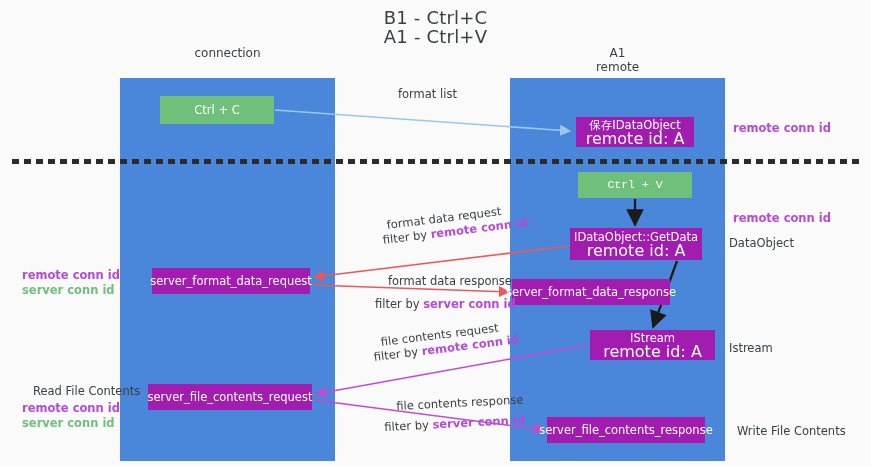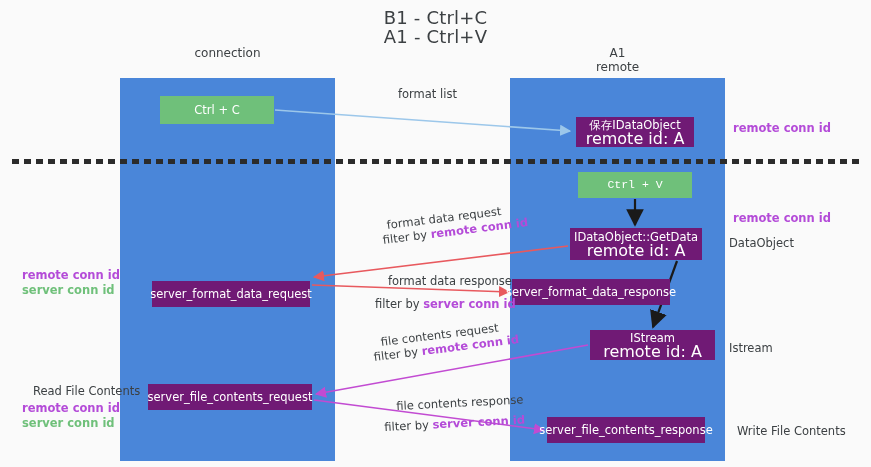--- a/index.html
+++ b/index.html
@@ -59,28 +59,28 @@
     flex-direction: column;
     align-items: center;
     justify-content: center;
     color: #ffffff;
     font-size: 11.5px;
     line-height: 14px;
     text-align: center;
     padding: 2px 4px;
   }
   .node.green  { background: #6fc07a; }
-  .node.orange { background: #701a75; }
+  .node.orange { background: #a21caf; }
   .node .l2 { font-size: 16px; }
 
   #n-ctrlc   { left: 160px; top: 96px;  width: 114px; height: 28px; }
   #n-saveido { left: 576px; top: 117px; width: 118px; height: 30px; }
   #n-ctrlv   { left: 578px; top: 172px; width: 114px; height: 26px; font-family: Liberation Mono, monospace; }
   #n-getdata { left: 570px; top: 228px; width: 132px; height: 32px; }
-  #n-sfreq   { left: 152px; top: 268px; width: 158px; height: 26px; margin-top: 13px; }
+  #n-sfreq   { left: 152px; top: 268px; width: 158px; height: 26px; }
   #n-sfres   { left: 512px; top: 279px; width: 158px; height: 26px; }
   #n-istream { left: 590px; top: 330px; width: 125px; height: 30px; }
   #n-sfcreq  { left: 148px; top: 384px; width: 164px; height: 26px; }
   #n-sfcres  { left: 547px; top: 417px; width: 158px; height: 26px; }
 
   
   #divider {
     left: 12px; top: 159px;
     width: 847px; height: 5px;
     background-image: repeating-linear-gradient(to right,

